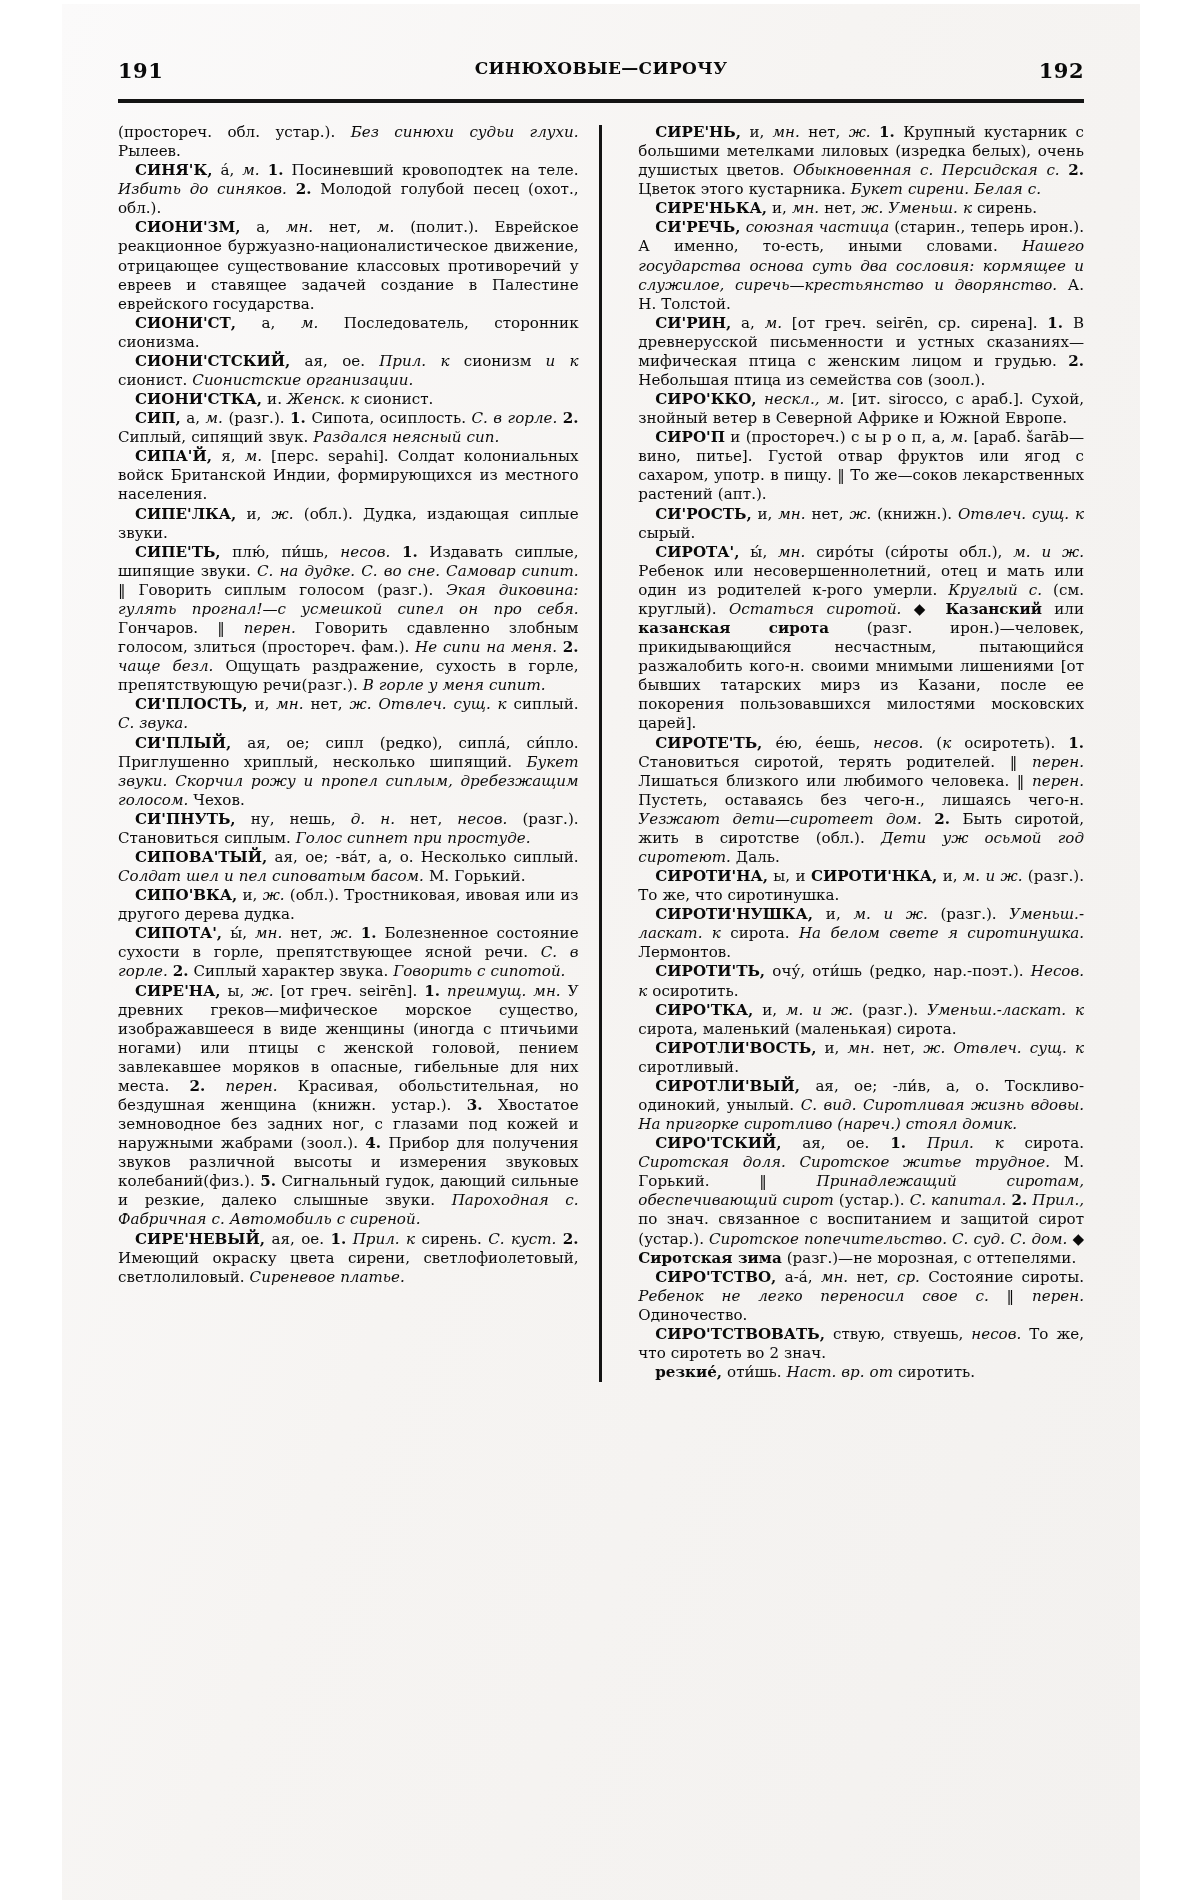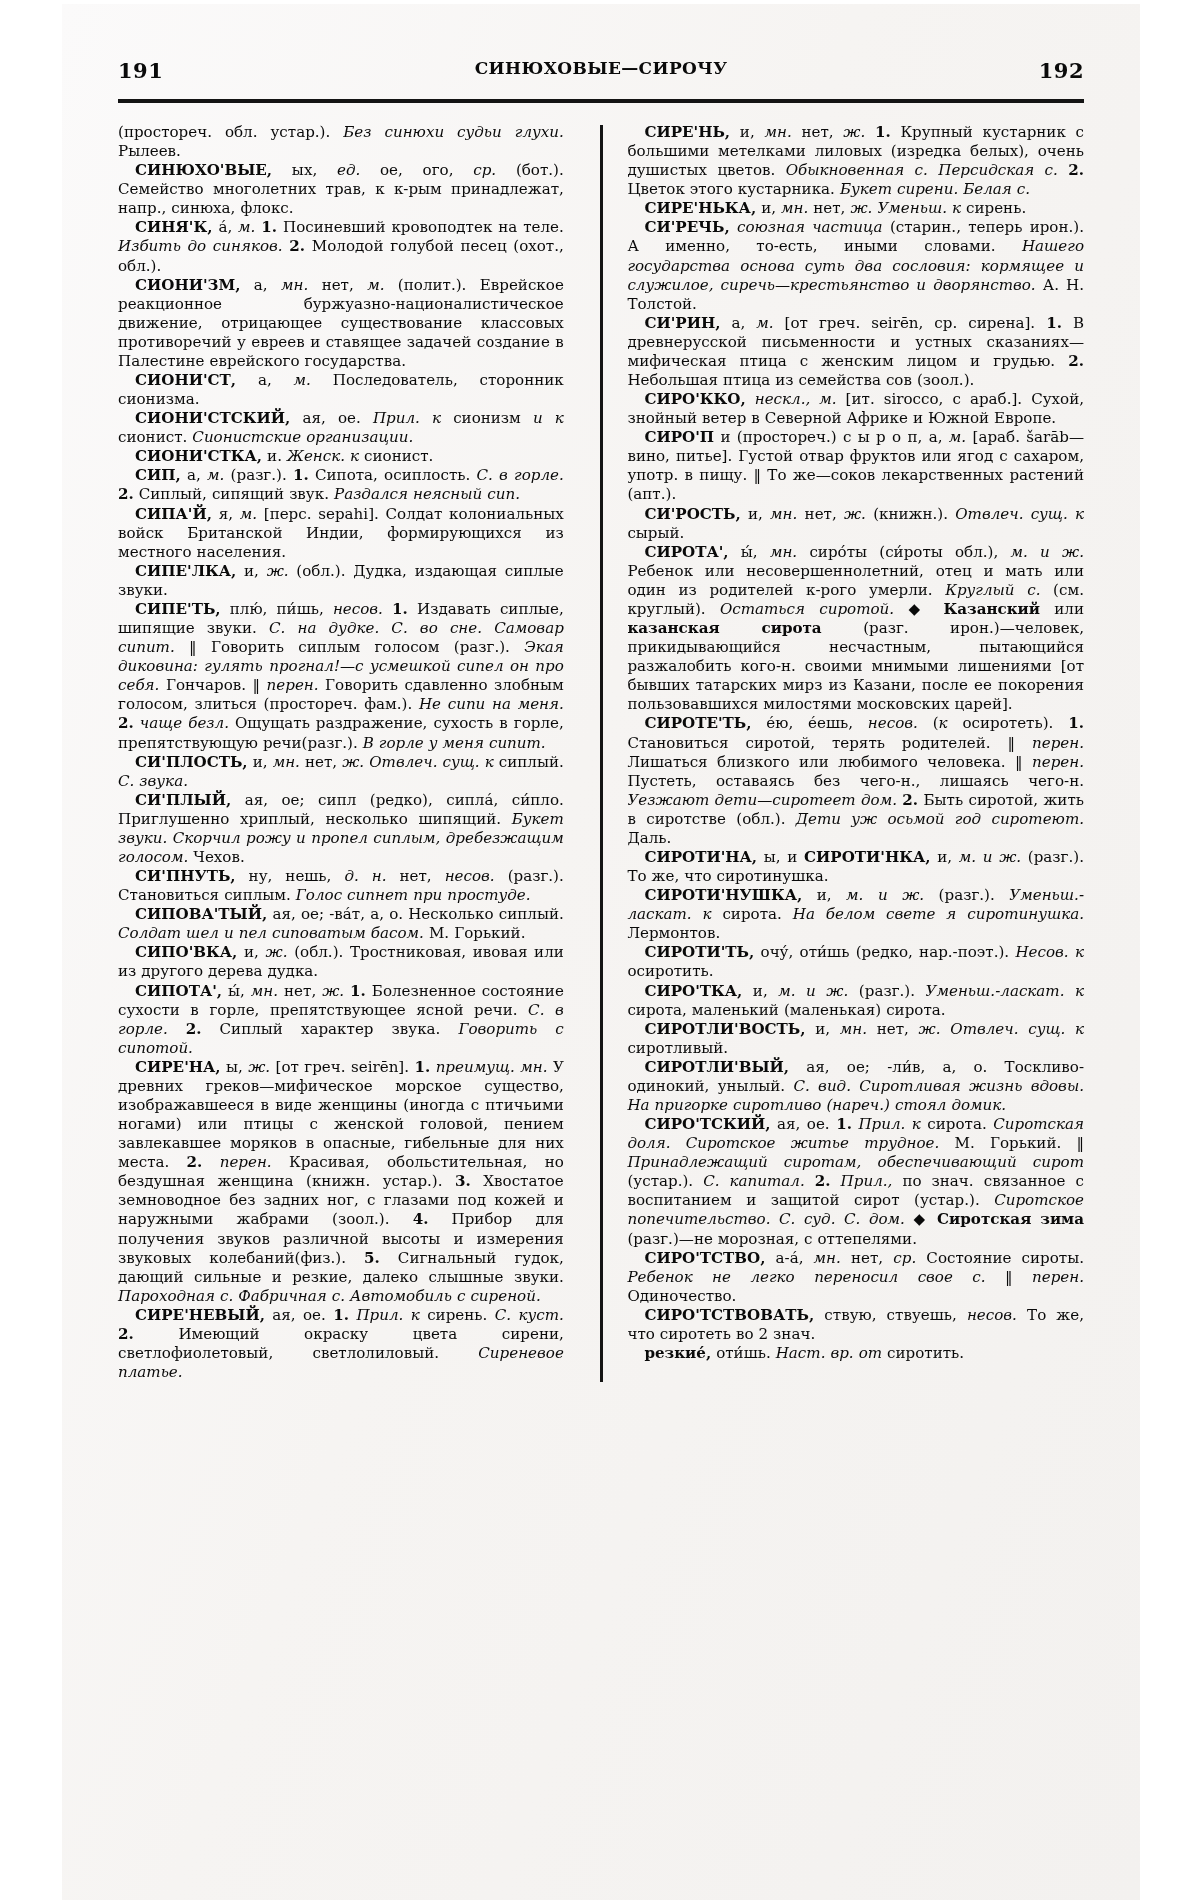--- a/index.html
+++ b/index.html
@@ -58,28 +58,28 @@
   .rule {
     height: 4px;
     background: #141414;
     margin: 7px 0 20px 0;
   }
 
   
   .columns {
     position: relative;
     display: flex;
-    gap: 16px;
+    gap: 0;
   }
   .col {
     width: 516px;
     box-sizing: border-box;
   }
   .col-left  { padding-right: 20px; }
-  .col-right { padding-left: 8px; }
+  .col-right { padding-left: 36px; }
   .col-divider {
     width: 4px;
     background: #141414;
     margin: 2px 0 0 0;
     align-self: stretch;
   }
 
   .entry {
     font-size: 15.1px;
     line-height: 1.265;
@@ -103,21 +103,20 @@
       <span class="folio">191</span>
       <span class="runhead-title">СИНЮХОВЫЕ—СИРОЧУ</span>
       <span class="folio">192</span>
     </div>
 
     <div class="rule"></div>
 
     <div class="columns">
       <div class="col col-left" id="col-left">
           <p class="entry cont">(простореч. обл. устар.). <i>Без синюхи судьи глухи.</i> Рылеев.</p>
-          <p class="entry"><b>СИНЮХО'ВЫЕ,</b> ых, <i>ед.</i> ое, ого, <i>ср.</i> (бот.). Семейство многолетних трав, к к-рым принадлежат, напр., синюха, флокс.</p>
           <p class="entry"><b>СИНЯ'К,</b> á, <i>м.</i> <b>1.</b> Посиневший кровоподтек на теле. <i>Избить до синяков.</i> <b>2.</b> Молодой голубой песец (охот., обл.).</p>
           <p class="entry"><b>СИОНИ'ЗМ,</b> а, <i>мн.</i> нет, <i>м.</i> (полит.). Еврейское реакционное буржуазно-националистическое движение, отрицающее существование классовых противоречий у евреев и ставящее задачей создание в Палестине еврейского государства.</p>
           <p class="entry"><b>СИОНИ'СТ,</b> а, <i>м.</i> Последователь, сторонник сионизма.</p>
           <p class="entry"><b>СИОНИ'СТСКИЙ,</b> ая, ое. <i>Прил.</i> <i>к</i> сионизм <i>и к</i> сионист. <i>Сионистские организации.</i></p>
           <p class="entry"><b>СИОНИ'СТКА,</b> и. <i>Женск.</i> <i>к</i> сионист.</p>
           <p class="entry"><b>СИП,</b> а, <i>м.</i> (разг.). <b>1.</b> Сипота, осиплость. <i>С. в горле.</i> <b>2.</b> Сиплый, сипящий звук. <i>Раздался неясный сип.</i></p>
           <p class="entry"><b>СИПА'Й,</b> я, <i>м.</i> [перс. sepahi]. Солдат колониальных войск Британской Индии, формирующихся из местного населения.</p>
           <p class="entry"><b>СИПЕ'ЛКА,</b> и, <i>ж.</i> (обл.). Дудка, издающая сиплые звуки.</p>
           <p class="entry"><b>СИПЕ'ТЬ,</b> плю́, пи́шь, <i>несов.</i> <b>1.</b> Издавать сиплые, шипящие звуки. <i>С. на дудке. С. во сне. Самовар сипит.</i> ‖ Говорить сиплым голосом (разг.). <i>Экая диковина: гулять прогнал!—с усмешкой сипел он про себя.</i> Гончаров. ‖ <i>перен.</i> Говорить сдавленно злобным голосом, злиться (простореч. фам.). <i>Не сипи на меня.</i> <b>2.</b> <i>чаще безл.</i> Ощущать раздражение, сухость в горле, препятствующую речи(разг.). <i>В горле у меня сипит.</i></p>
           <p class="entry"><b>СИ'ПЛОСТЬ,</b> и, <i>мн.</i> нет, <i>ж.</i> <i>Отвлеч. сущ. к</i> сиплый. <i>С. звука.</i></p>

